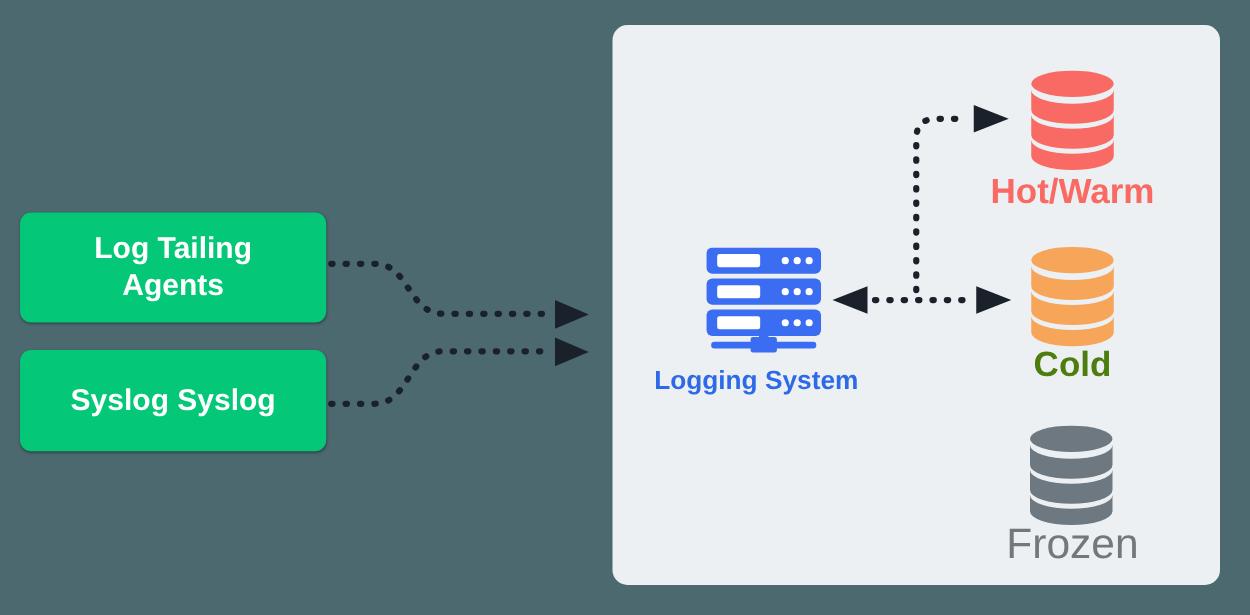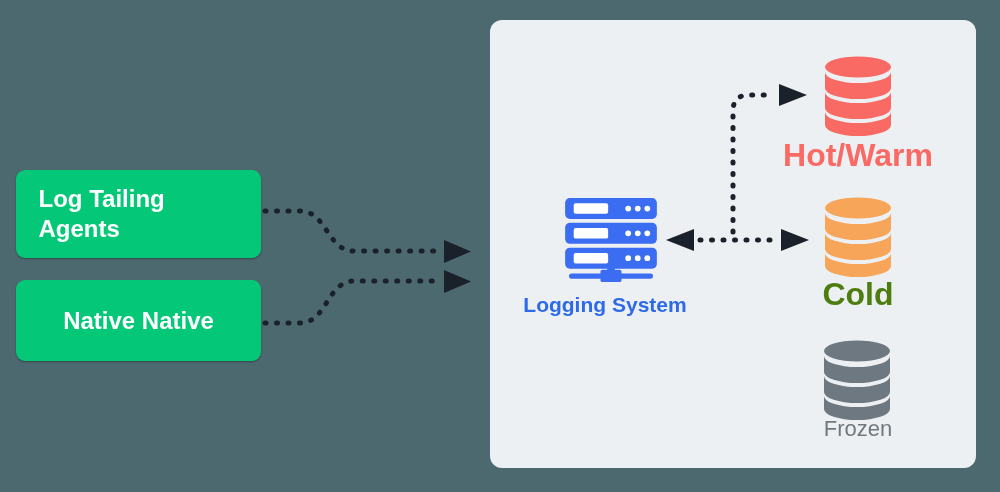--- a/index.html
+++ b/index.html
@@ -13,41 +13,42 @@
     position:absolute;
     left:490px; top:20px;
     width:486px; height:448px;
     border-radius:12px;
   }
   .src-box {
     position:absolute;
     left:16px; width:245px;
     border-radius:9px;
     display:flex; align-items:center; justify-content:center;
+    text-align:center;
     font-size:24px; font-weight:bold; line-height:1.25;
     box-shadow:0 1px 2px rgba(0,0,0,0.35);
   }
   .src-box.first  { top:170px; height:88px; }
   .src-box.second { top:280px; height:81px; }
   .icon-wrap { position:absolute; line-height:0; }
   .server-icon-wrap { left:75px; top:178px; }
   .db-hot-wrap    { left:332px; top:36px; }
   .db-cold-wrap   { left:332px; top:177px; }
   .db-frozen-wrap { left:331px; top:320px; }
   .node-label {
     position:absolute; text-align:center;
   }
   .logging-label {
     left:30px; top:272px; width:170px;
     font-size:21px; font-weight:bold; line-height:1.2;
   }
-  .tier-label { width:200px; left:268px; font-size:32px; }
+  .tier-label { width:200px; left:268px; font-size:28px; }
   .hot-label    { top:117px; }
   .cold-label   { top:256px; }
-  .frozen-label { top:396px; font-size:22px; }
+  .frozen-label { top:396px; font-size:34px; }
   .arrows {
     position:absolute; left:0; top:0; z-index:5;
     pointer-events:none;
   }
   .dotline {
     fill:none;
     stroke-width:5;
     stroke-linecap:round;
     stroke-dasharray:1 10.5;
   }
@@ -121,21 +122,21 @@
         </g>
       </svg>
     </span>
     <div class="node-label tier-label frozen-label" style="color: rgb(113, 121, 127); font-weight: normal;">Frozen</div>
   </div>
 
   <div class="src-box first" style="background: rgb(4, 200, 120); color: rgb(255, 255, 255);">
     <span style="display:block;width:200px;">Log Tailing Agents</span>
   </div>
   <div class="src-box second" style="background: rgb(4, 200, 120); color: rgb(255, 255, 255);">
-    <span>Native Native</span>
+    <span>Syslog Syslog</span>
   </div>
 
   <svg class="arrows" width="1000" height="492" viewBox="0 0 1000 492">
 
     <path class="dotline" d="M265 211 H300 C327 211 327 251 354 251 H438" style="stroke: rgb(27, 33, 43);"></path>
     <polygon points="444,240 444,263 471,251.5" style="fill: rgb(27, 33, 43);"></polygon>
 
     <path class="dotline" d="M265 323 H300 C327 323 327 281 354 281 H438" style="stroke: rgb(27, 33, 43);"></path>
     <polygon points="444,270 444,293 471,281.5" style="fill: rgb(27, 33, 43);"></polygon>
 

